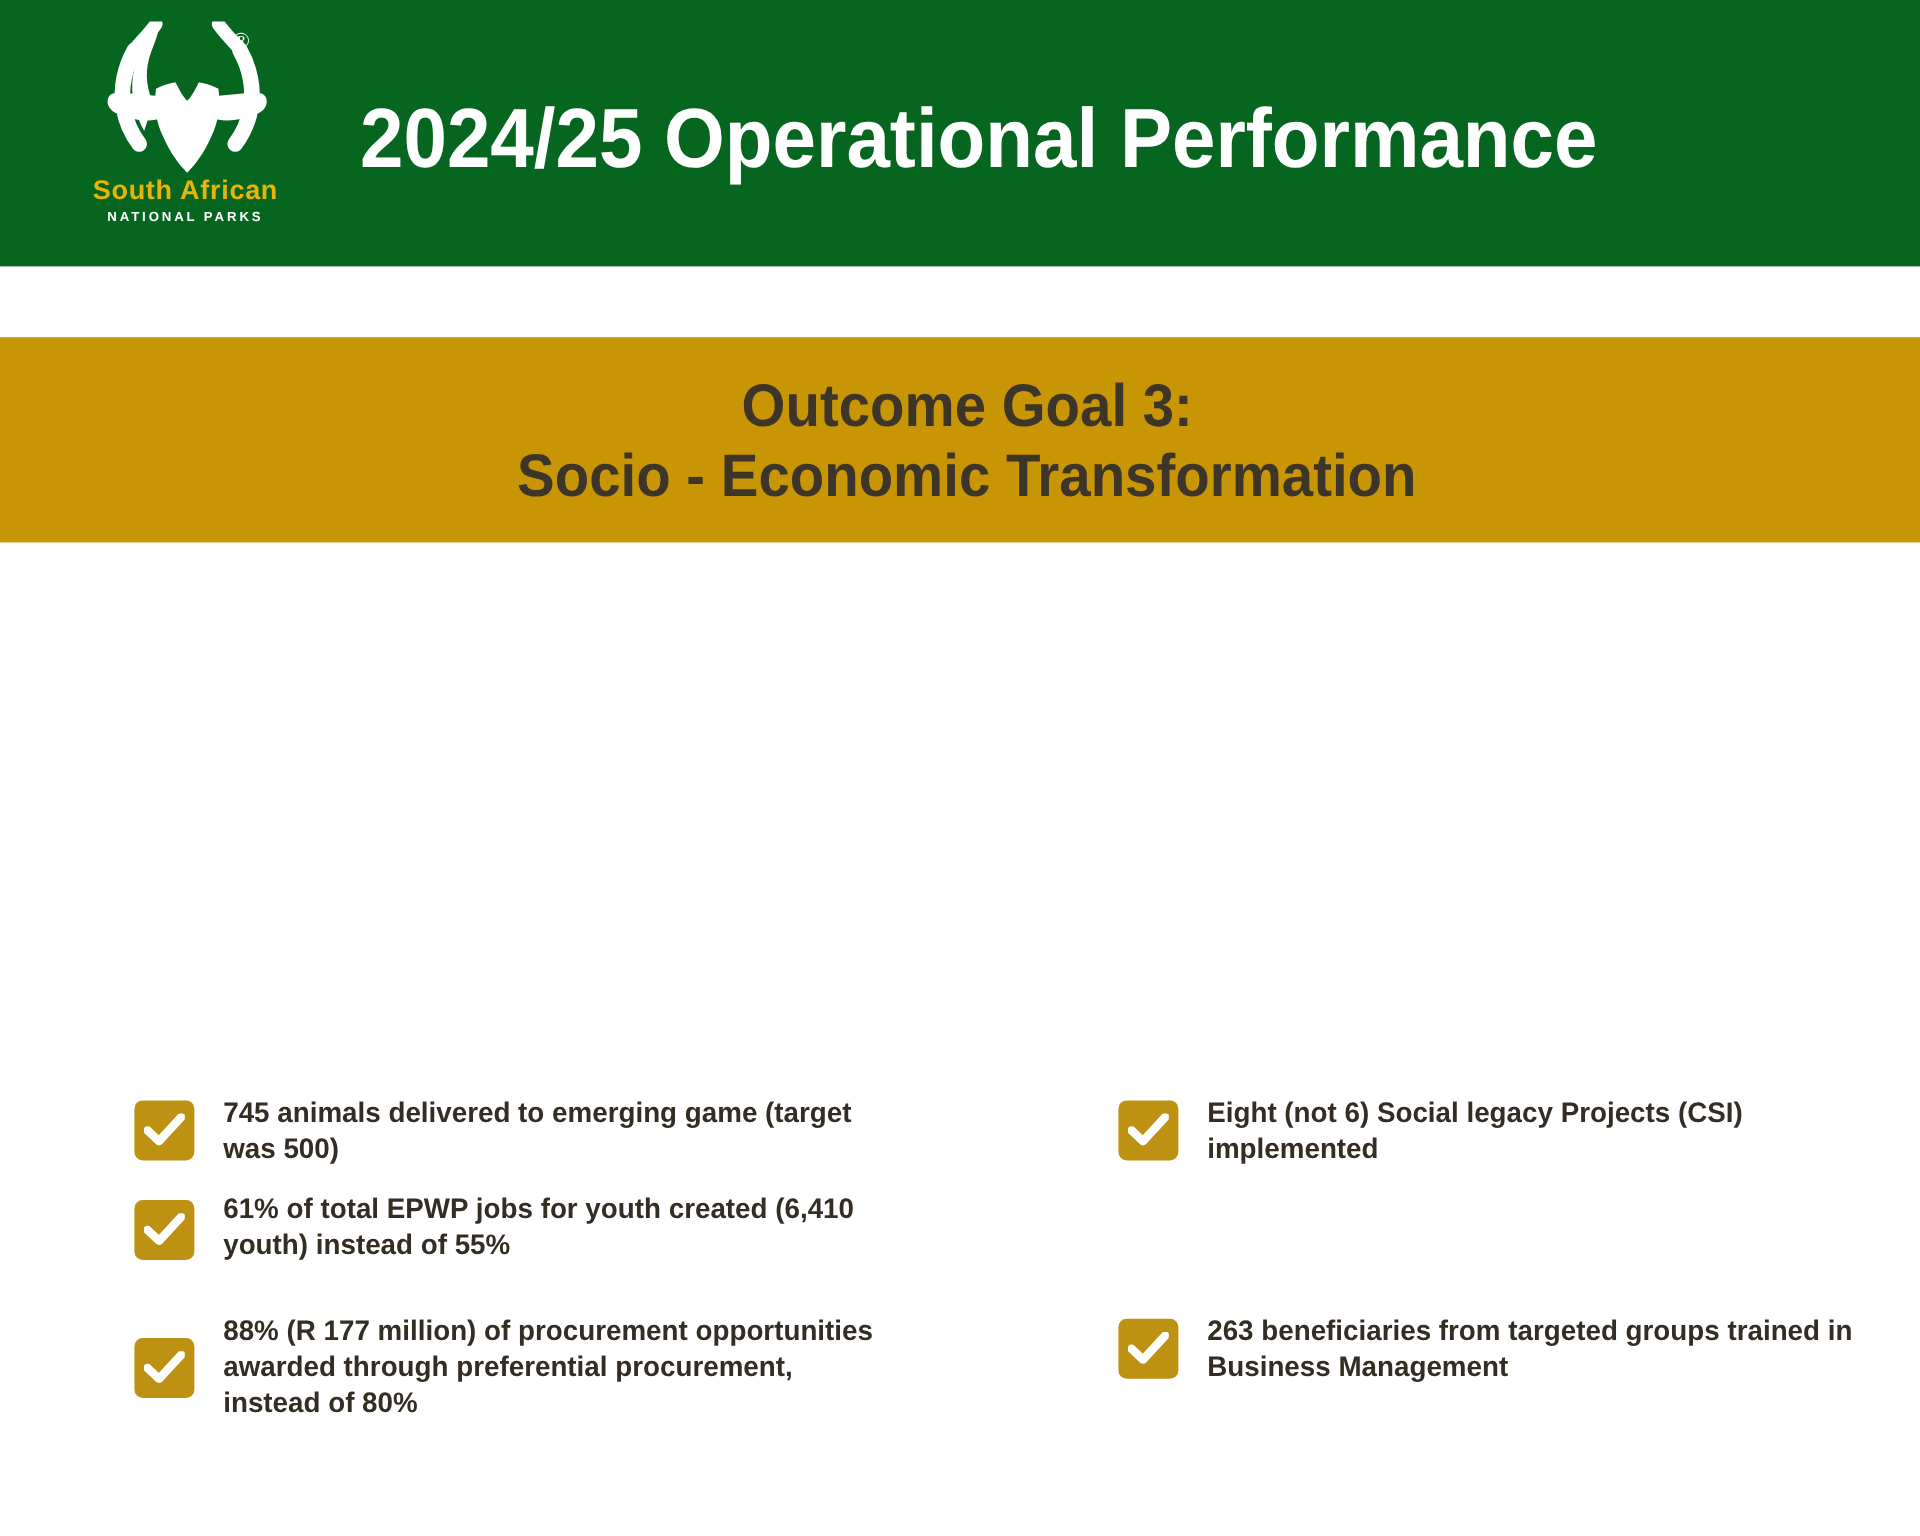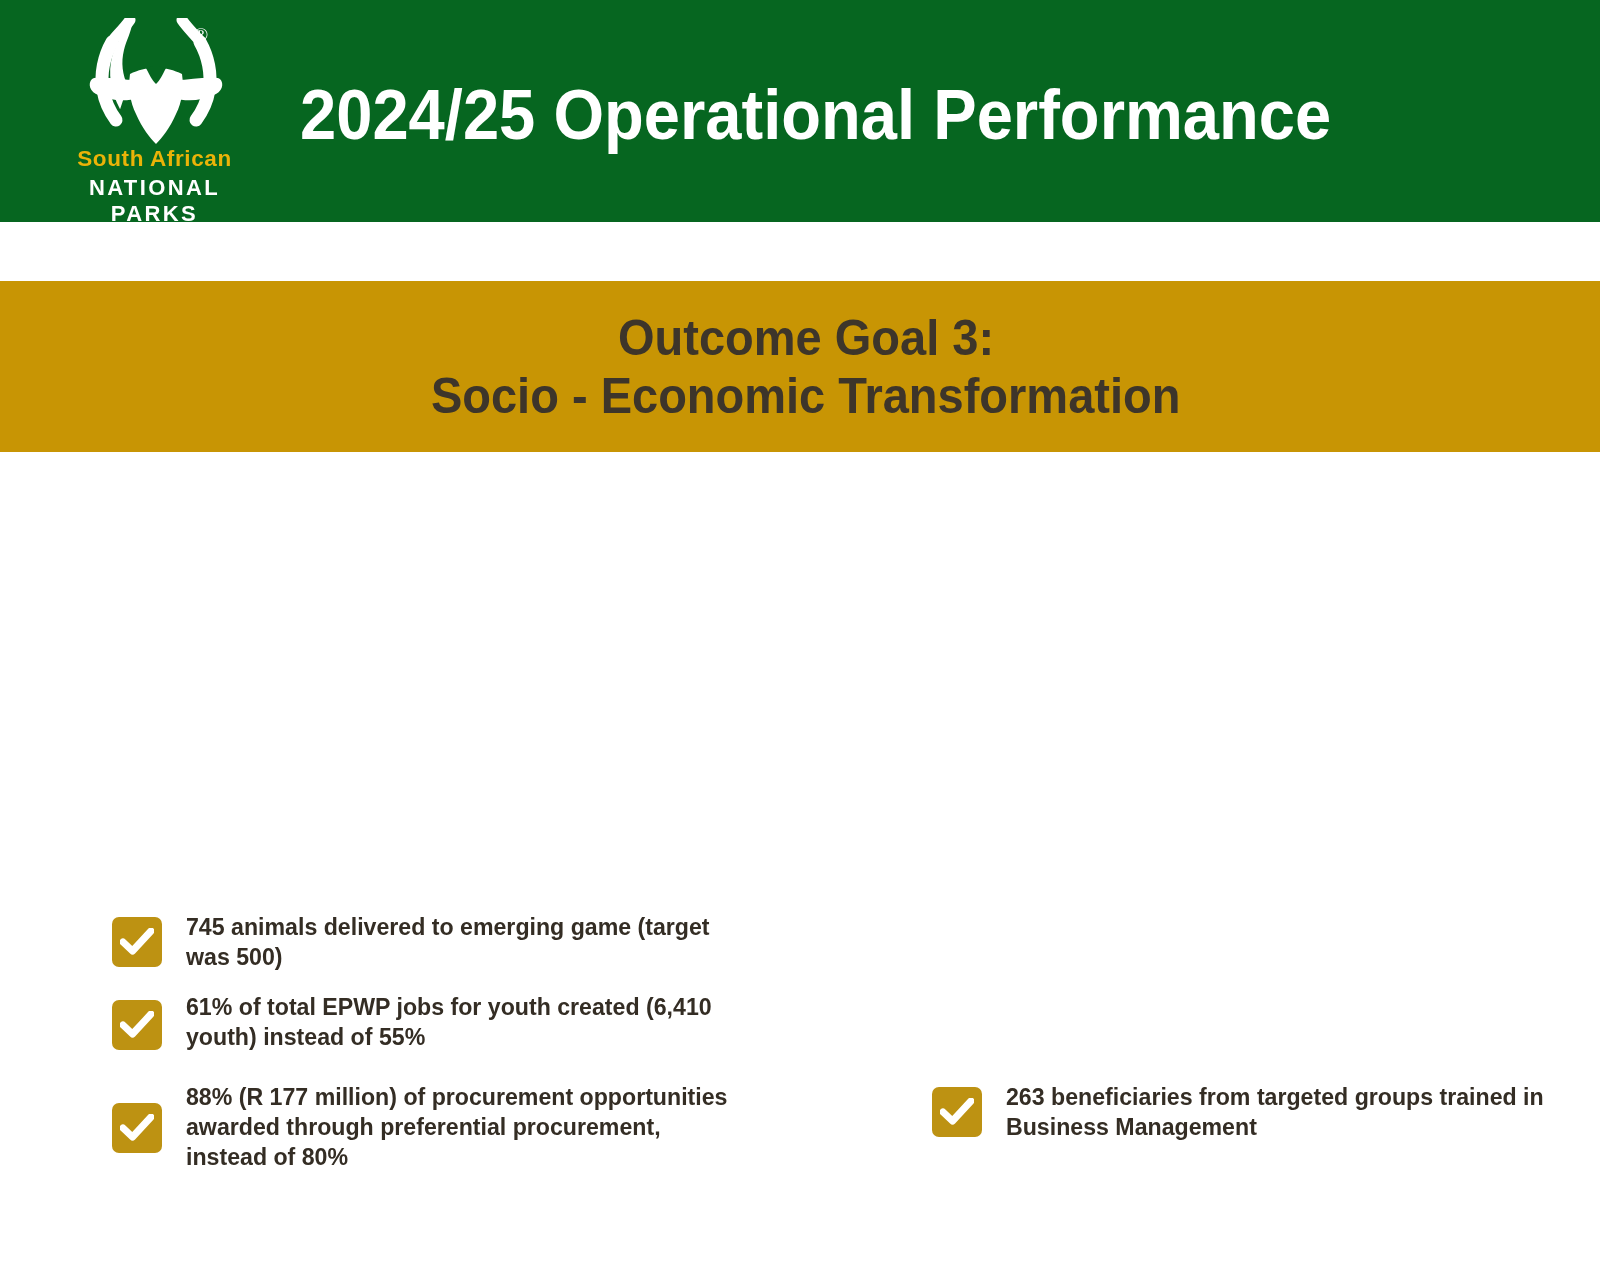--- a/index.html
+++ b/index.html
@@ -74,21 +74,21 @@
     font-family: "Liberation Sans", sans-serif;
   }
 
   .logo-wordmark-2 {
     position: absolute;
     left: 0;
     top: 157px;
     width: 165px;
     text-align: center;
     color: #ffffff;
-    font-size: 22px;
+    font-size: 11px;
     font-weight: bold;
     letter-spacing: 2.4px;
     font-family: "Liberation Sans", sans-serif;
   }
 
   .header-title {
     position: absolute;
     left: 300px;
     top: 76px;
     width: 1250px;
@@ -203,21 +203,21 @@
     position: absolute;
     display: flex;
     align-items: flex-start;
   }
 
   .bullet-col-left  .bullet-item { left: 68px;  width: 640px; }
   .bullet-col-right .bullet-item { left: 110px; width: 630px; }
 
   .bullet-item-0 { top: 16px; }
   .bullet-item-1 { top: 96px; align-items: center; }
-  .bullet-item-2 { top: 186px; }
+  .bullet-item-2 { top: 198px; }
 
   .check-box {
     flex: 0 0 auto;
     width: 50px;
     height: 50px;
     background: #bd9212;
     border-radius: 7px;
     position: relative;
     margin-right: 24px;
   }
@@ -317,20 +317,28 @@
           <svg viewBox="0 0 34 28" aria-hidden="true">
             <path d="M3 14 L12.5 23 L31 3" fill="none" stroke="#ffffff" stroke-width="7" stroke-linecap="round" stroke-linejoin="round"></path>
           </svg>
         </span>
         <span class="bullet-text">88% (R 177 million) of procurement opportunities awarded through preferential procurement, instead of 80%</span>
       </div>
     </div>
 
     <div class="bullet-col bullet-col-right">
 
+      <div class="bullet-item bullet-item-0 lines-2">
+        <span class="check-box">
+          <svg viewBox="0 0 34 28" aria-hidden="true">
+            <path d="M3 14 L12.5 23 L31 3" fill="none" stroke="#ffffff" stroke-width="7" stroke-linecap="round" stroke-linejoin="round"></path>
+          </svg>
+        </span>
+        <span class="bullet-text">Eight (not 6) Social legacy Projects (CSI) implemented</span>
+      </div>
 
 
       <div class="bullet-item bullet-item-2 lines-2">
         <span class="check-box">
           <svg viewBox="0 0 34 28" aria-hidden="true">
             <path d="M3 14 L12.5 23 L31 3" fill="none" stroke="#ffffff" stroke-width="7" stroke-linecap="round" stroke-linejoin="round"></path>
           </svg>
         </span>
         <span class="bullet-text">263 beneficiaries from targeted groups trained in Business Management</span>
       </div>

